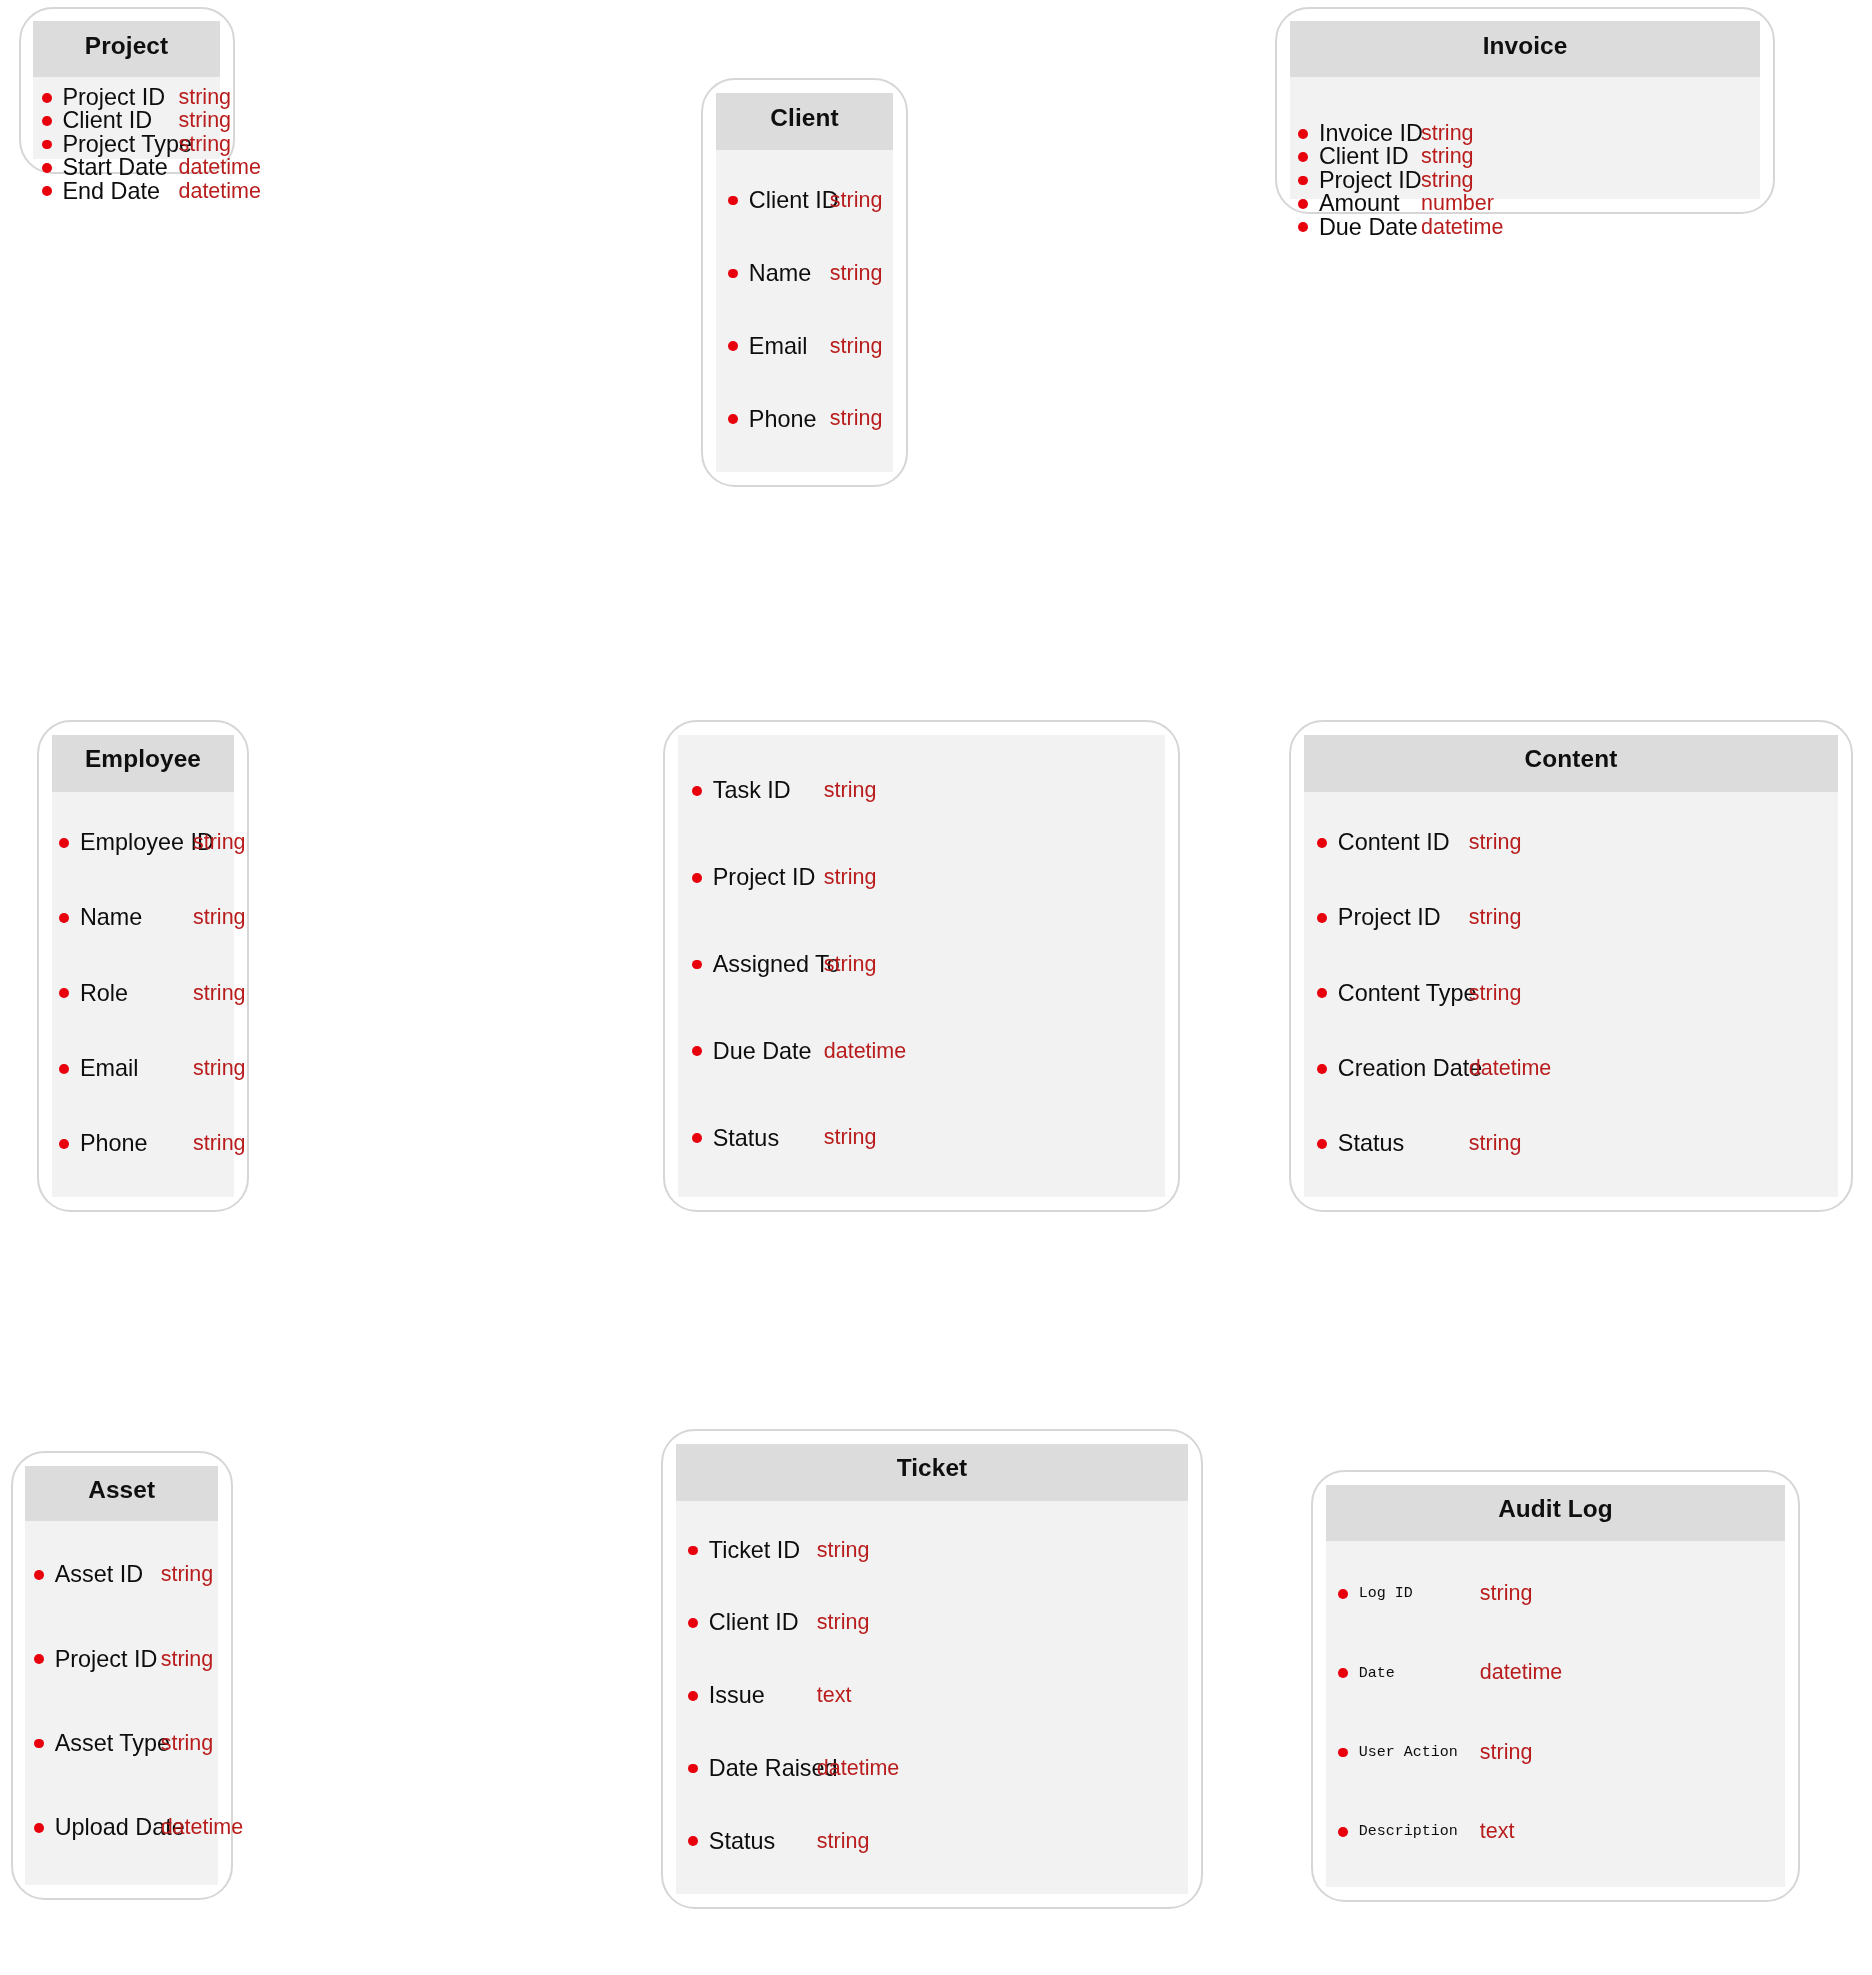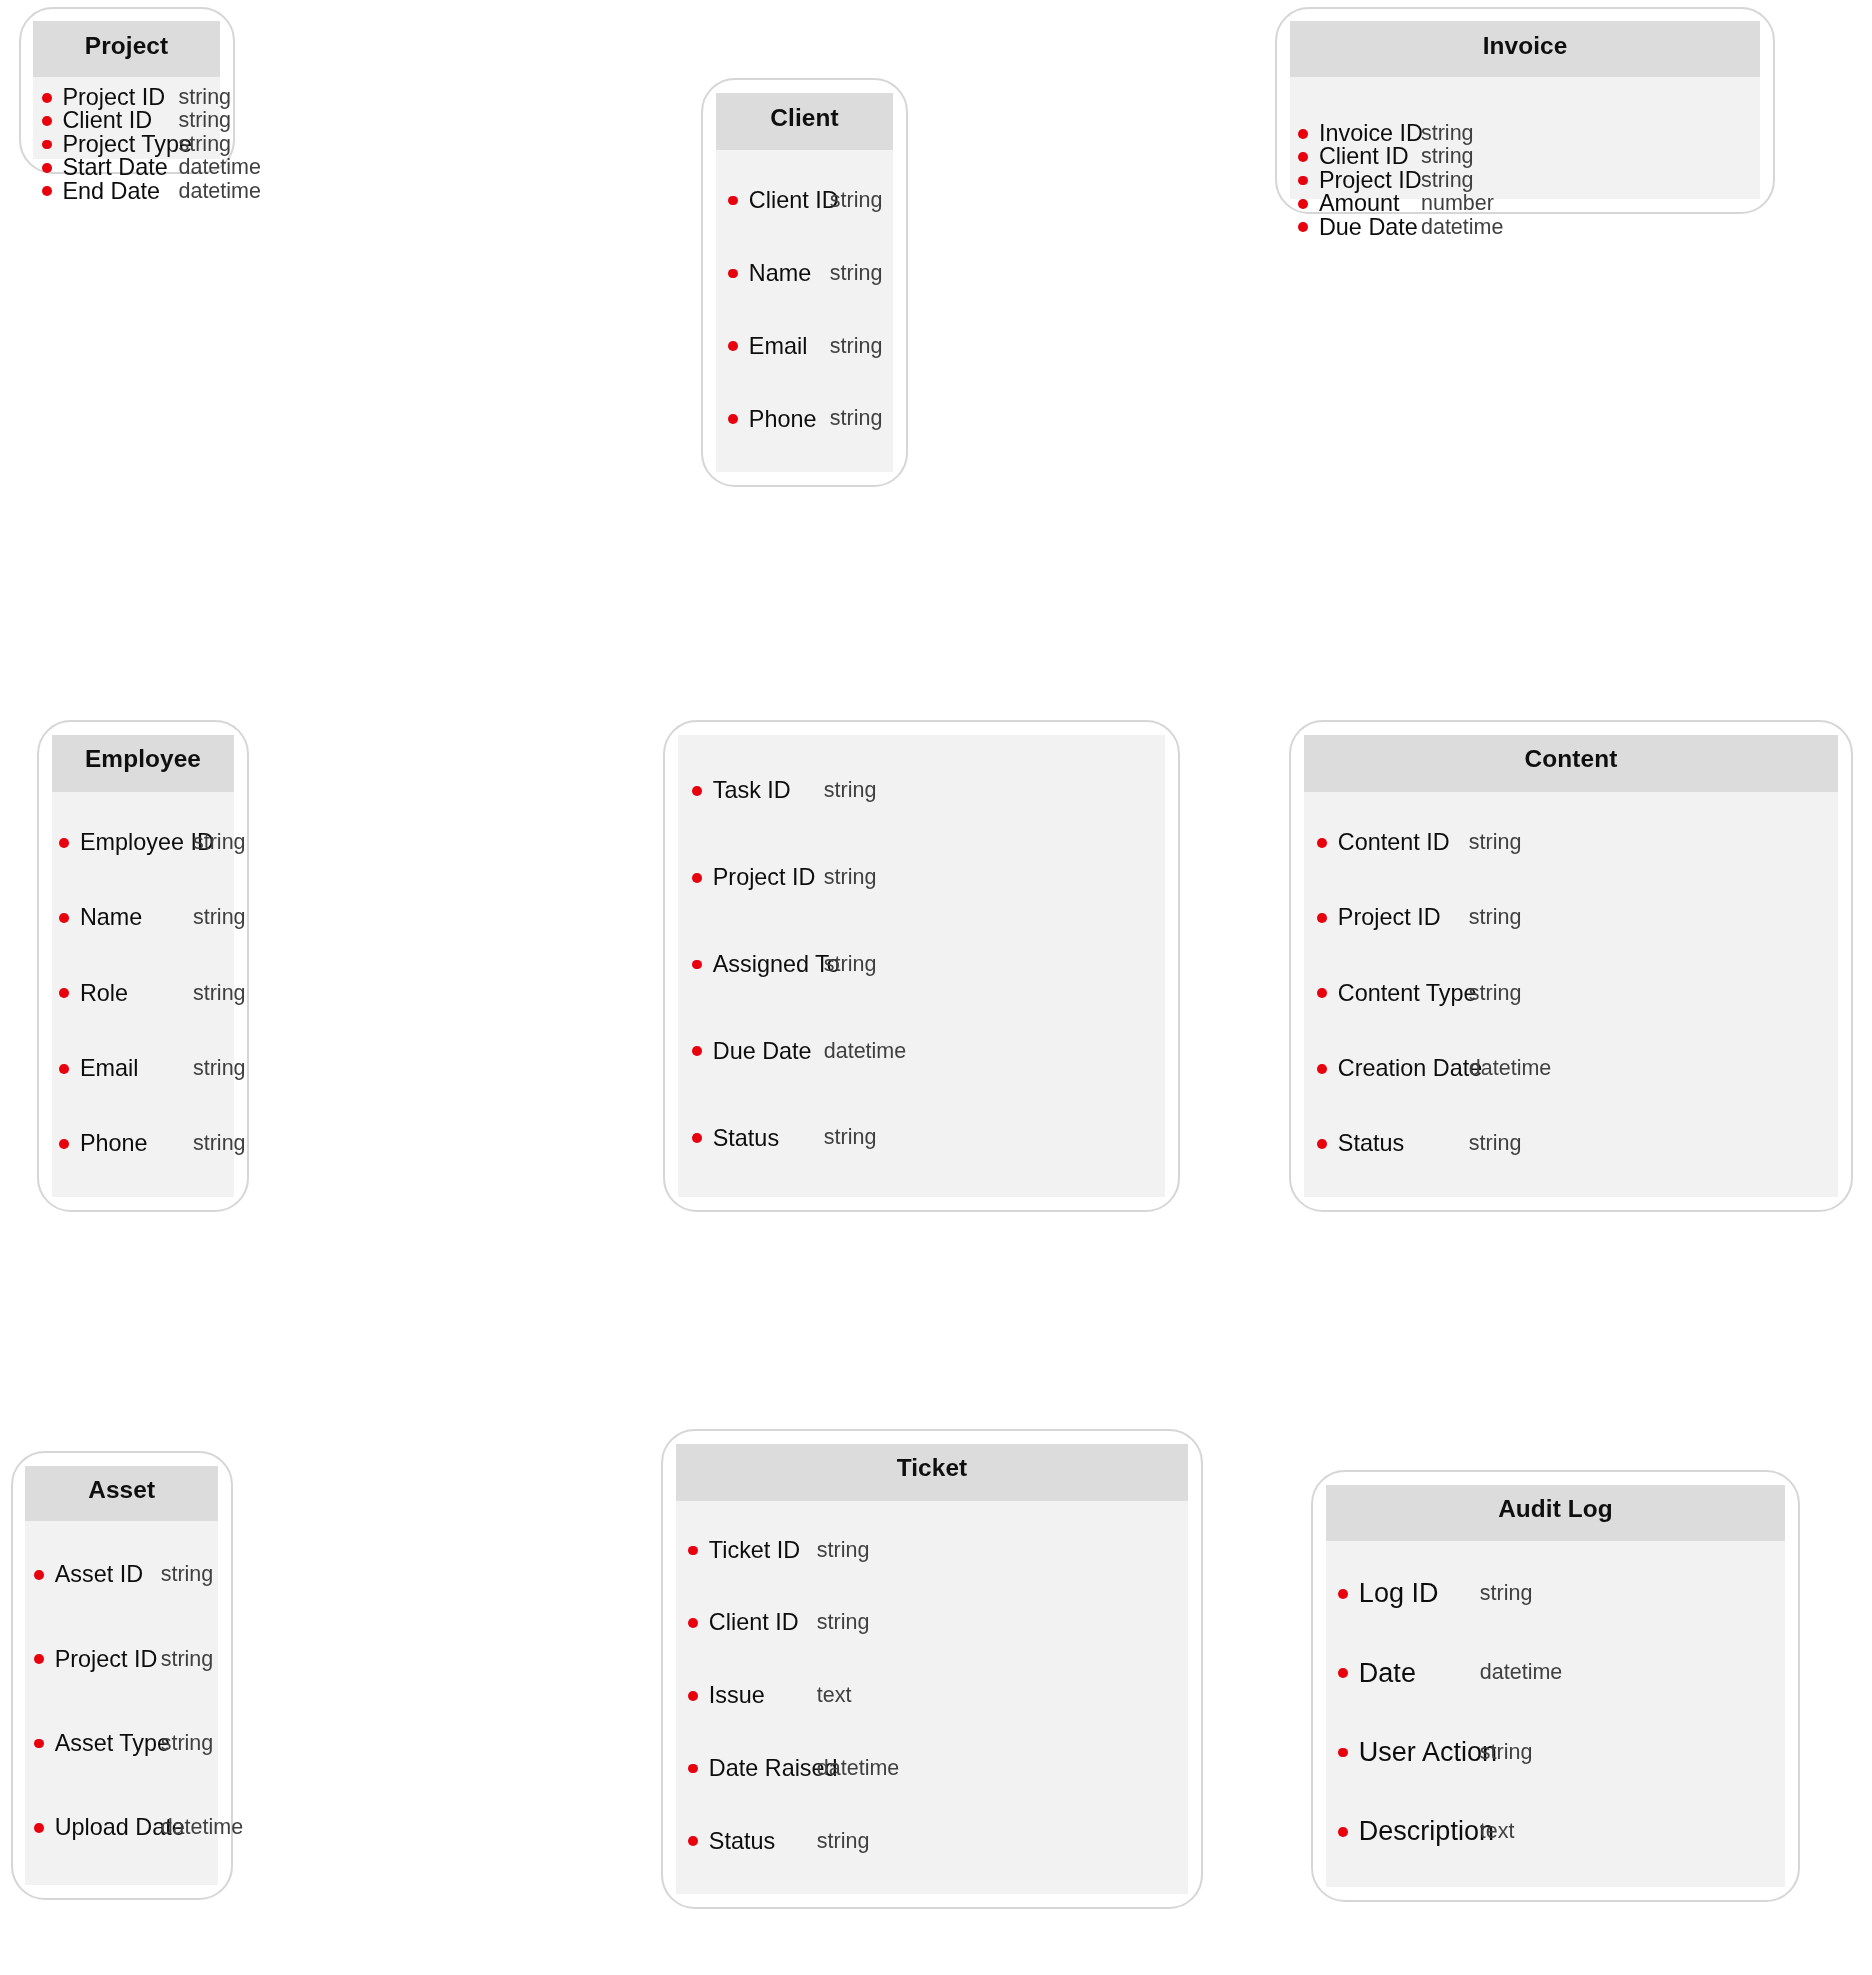--- a/index.html
+++ b/index.html
@@ -84,21 +84,21 @@
 
   .field-name {
     flex: 0 0 auto;
     color: #0d0d0d;
     white-space: nowrap;
     line-height: 1;
   }
 
   .field-type {
     flex: 0 0 auto;
-    color: #404040;
+    color: #b91c1c;
     white-space: nowrap;
     line-height: 1;
   }
 
   
 
   
   #card-project {
     left: 18.5px;  top: 6.8px;  width: 216px;  height: 167px;
   }
@@ -197,21 +197,21 @@
   #card-ticket   .field-row      { padding: 0 12.7px 0 12.7px; }
   #card-ticket   .field-bullet   { width: 9.8px; height: 9.8px; margin-right: 10.7px; }
   #card-ticket   .field-name     { font-size: 23.4px; width: 108px; }
   #card-ticket   .field-type     { font-size: 21.5px; }
 
   #card-auditlog .entity-header  { height: 46px; padding-top: 10.7px; }
   #card-auditlog .entity-title   { font-size: 24.4px; }
   #card-auditlog .entity-fields  { padding: 12.7px 0 15.6px 0; }
   #card-auditlog .field-row      { padding: 0 12.7px 0 12.7px; }
   #card-auditlog .field-bullet   { width: 9.8px; height: 9.8px; margin-right: 10.7px; }
-  #card-auditlog .field-name     { font-size: 27px; width: 121px; }
+  #card-auditlog .field-name     { font-size: 15px; width: 121px; font-family: Liberation Mono, monospace; }
   #card-auditlog .field-type     { font-size: 21.5px; }
 </style>
 </head>
 <body>
 
 <div id="diagram-canvas">
 
   <div class="entity-card" id="card-project">
     <div class="entity-panel">
       <div class="entity-header">

